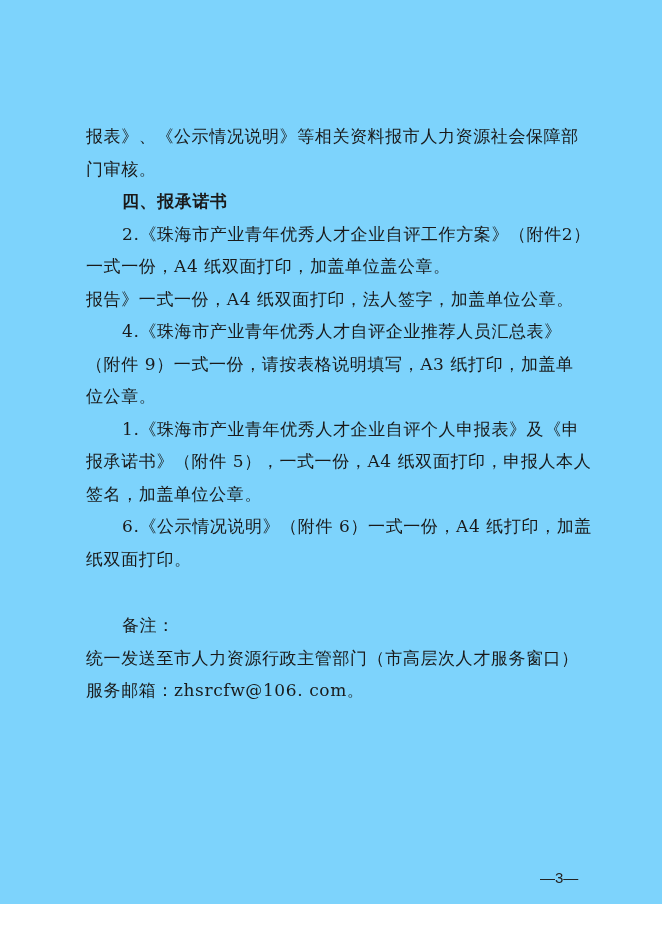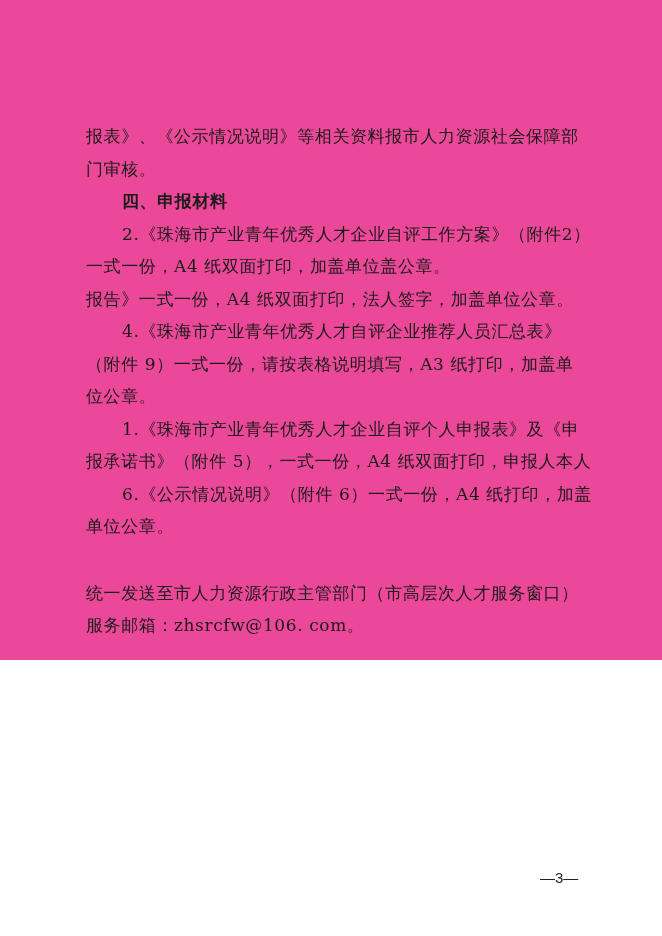--- a/index.html
+++ b/index.html
@@ -1,18 +1,18 @@
 <!DOCTYPE html>
 <html><head>
 <meta charset="utf-8">
 <style>
   html, body { margin: 0; padding: 0; background: #ffffff; }
   body { width: 662px; height: 936px; position: relative; overflow: hidden;
          font-family: "DejaVu Serif", "Liberation Serif", serif; color: #1a1a1a; }
-  .page { position: absolute; left: 0; top: 0; width: 662px; height: 660px; background: #ec4899; }
+  .page { position: absolute; left: 0; top: 0; width: 662px; height: 904px; background: #7dd3fc; }
   .content { position: absolute; left: 86px; top: 120px; width: 494px; }
   .para { font-size: 17px; line-height: 32.5px; margin: 0; text-align: justify;
           text-align-last: left; letter-spacing: 0.6px; white-space: normal; }
   .indent { text-indent: 36px; }
   .heading { font-family: "DejaVu Sans", "Liberation Sans", sans-serif; font-weight: bold; font-size: 17px; }
   .line { display: block; white-space: nowrap; }
   .gap { height: 34px; }
   .page-number { position: absolute; left: 540px; top: 869px; font-size: 15px;
                  font-family: "Liberation Sans", sans-serif; color: #222; }
 </style>
@@ -20,50 +20,52 @@
 <body>
 
 <div class="page">
   <div class="content">
 
     <p class="para">
       <span class="line">报表》、《公示情况说明》等相关资料报市人力资源社会保障部</span>
       <span class="line">门审核。</span>
     </p>
 
-    <p class="para indent heading">四、申报材料</p>
+    <p class="para indent heading">四、报承诺书</p>
 
 
     <p class="para">
       <span class="line indent">2.《珠海市产业青年优秀人才企业自评工作方案》（附件2）</span>
       <span class="line">一式一份，A4 纸双面打印，加盖单位盖公章。</span>
     </p>
 
     <p class="para">
       <span class="line">报告》一式一份，A4 纸双面打印，法人签字，加盖单位公章。</span>
     </p>
 
     <p class="para">
       <span class="line indent">4.《珠海市产业青年优秀人才自评企业推荐人员汇总表》</span>
       <span class="line">（附件 9）一式一份，请按表格说明填写，A3 纸打印，加盖单</span>
       <span class="line">位公章。</span>
     </p>
 
     <p class="para">
       <span class="line indent">1.《珠海市产业青年优秀人才企业自评个人申报表》及《申</span>
       <span class="line">报承诺书》（附件 5），一式一份，A4 纸双面打印，申报人本人</span>
+      <span class="line">签名，加盖单位公章。</span>
     </p>
 
     <p class="para">
       <span class="line indent">6.《公示情况说明》（附件 6）一式一份，A4 纸打印，加盖</span>
-      <span class="line">单位公章。</span>
+      <span class="line">纸双面打印。</span>
     </p>
 
     <div class="gap"></div>
 
+    <p class="para indent">备注：</p>
 
     <p class="para">
       <span class="line">统一发送至市人力资源行政主管部门（市高层次人才服务窗口）</span>
       <span class="line">服务邮箱：zhsrcfw@106. com。</span>
     </p>
 
   </div>
 
   <div class="page-number">—3—</div>
 </div>

